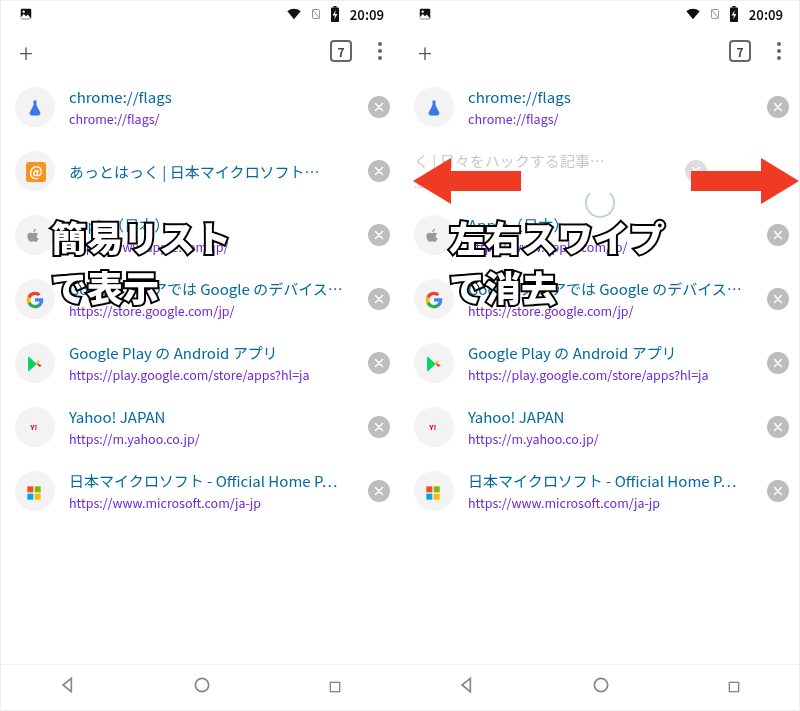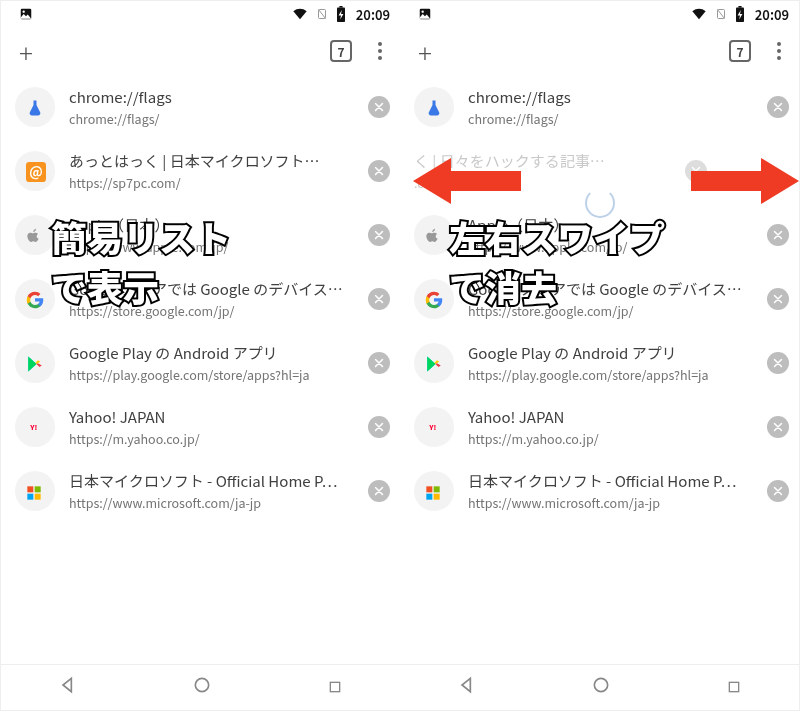--- a/index.html
+++ b/index.html
@@ -1,21 +1,21 @@
 <!DOCTYPE html>
 <html><head>
 <meta charset="utf-8">
 <style>
   * { box-sizing: border-box; margin: 0; padding: 0; }
   html, body { width: 800px; height: 711px; font-family: "Noto Sans JP", "Hiragino Sans", Arial, sans-serif; background: #fff; }
   .canvas { position: relative; width: 800px; height: 711px; border: 1px solid #eee; display: flex; }
   .phone { width: 400px; height: 709px; display: flex; flex-direction: column; position: relative; }
 
   
-  .statusbar { height: 26px; display: flex; align-items: center; justify-content: flex-end; padding: 0 10px; font-size: 13px; color: #111; }
+  .statusbar { height: 26px; display: flex; align-items: center; justify-content: flex-end; padding: 0 16px; font-size: 13px; color: #111; }
   .statusbar .sb-left { position: absolute; left: 10px; }
   .statusbar .ic { margin-left: 8px; display: inline-flex; align-items: center; }
   .statusbar .time { margin-left: 10px; font-weight: 600; }
 
   
   .toolbar { height: 48px; display: flex; align-items: center; padding: 0 8px; }
   .toolbar .plus { font-size: 26px; font-weight: 300; color: #555; padding: 0 10px; }
   .toolbar .spacer { flex: 1; }
   .tabcount {
     width: 22px; height: 22px; border: 2px solid #666; border-radius: 4px;
@@ -30,22 +30,22 @@
   .tabrow {
     height: 64px; display: flex; align-items: center; padding: 0 10px 0 14px;
   }
   .favwrap {
     width: 40px; height: 40px; border-radius: 50%;
     background: #f3f3f3; display: flex; align-items: center; justify-content: center;
     flex-shrink: 0;
   }
   .favicon { width: 18px; height: 18px; }
   .tabtext { flex: 1; min-width: 0; padding-left: 14px; padding-right: 8px; }
-  .title { font-size: 15px; color: #404040; white-space: nowrap; overflow: hidden; text-overflow: ellipsis; }
-  .url   { font-size: 12.5px; color: #737373; white-space: nowrap; overflow: hidden; text-overflow: ellipsis; margin-top: 2px; }
+  .title { font-size: 15px; color: #0369a1; white-space: nowrap; overflow: hidden; text-overflow: ellipsis; }
+  .url   { font-size: 12.5px; color: #6d28d9; white-space: nowrap; overflow: hidden; text-overflow: ellipsis; margin-top: 2px; }
   .closebtn {
     width: 22px; height: 22px; border-radius: 50%; background: #bdbdbd;
     display: flex; align-items: center; justify-content: center; flex-shrink: 0;
   }
   .closebtn svg { width: 12px; height: 12px; fill: #fff; }
 
   
   .tabrow.swiping { position: relative; }
   .tabrow.swiping .favwrap { visibility: hidden; }
   .tabrow.swiping .tabtext { margin-left: -54px; color: #bbb; }
@@ -145,21 +145,20 @@
         </div>
         <div class="tabrow">
           <div class="favwrap">
             <span class="favicon"><svg viewBox="0 0 24 24" width="20" height="20">
                 <rect width="24" height="24" rx="4" fill="#f7931e"></rect>
                 <text x="12" y="17" text-anchor="middle" font-size="16" fill="#fff" font-weight="bold">@</text>
               </svg></span>
           </div>
           <div class="tabtext">
             <div class="title">あっとはっく | 日本マイクロソフト…</div>
-            <div class="url">https://sp7pc.com/</div>
           </div>
           <div class="closebtn">
             <svg viewBox="0 0 24 24">
               <path d="M5 5l14 14M19 5L5 19" stroke="#fff" stroke-width="3" stroke-linecap="round"></path>
             </svg>
           </div>
         </div>
         <div class="tabrow">
           <div class="favwrap">
             <span class="favicon"><svg viewBox="0 0 24 24" width="16" height="18">

